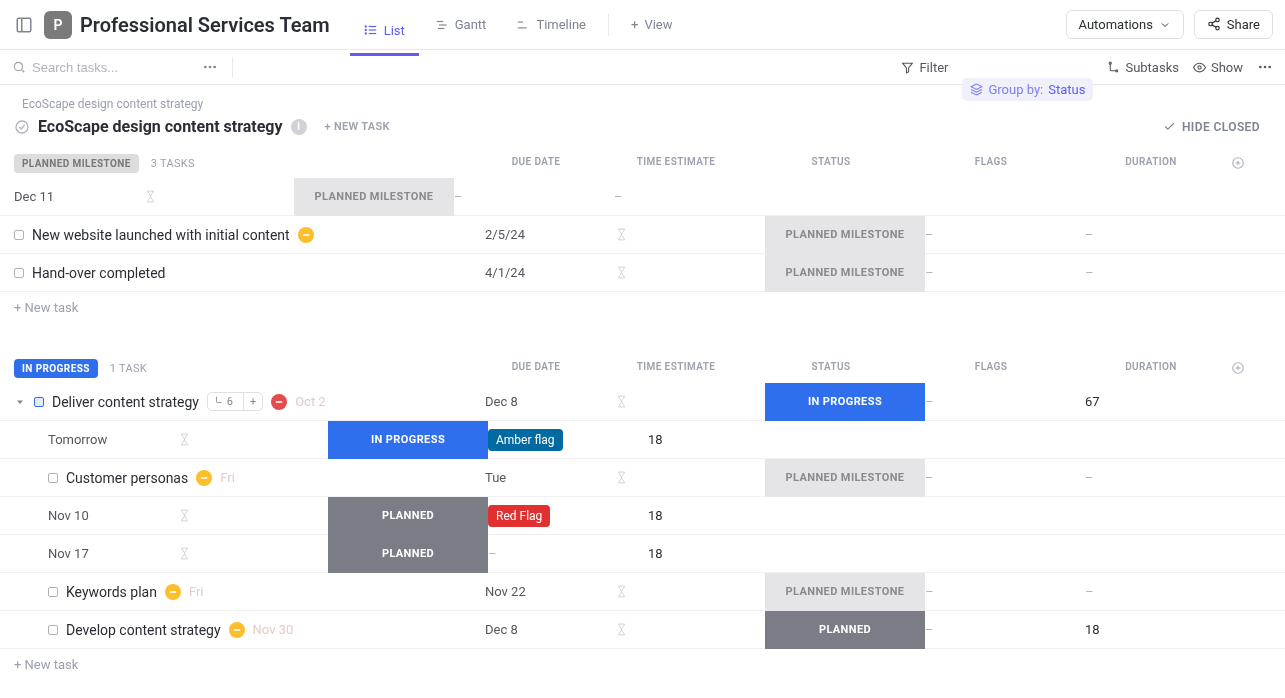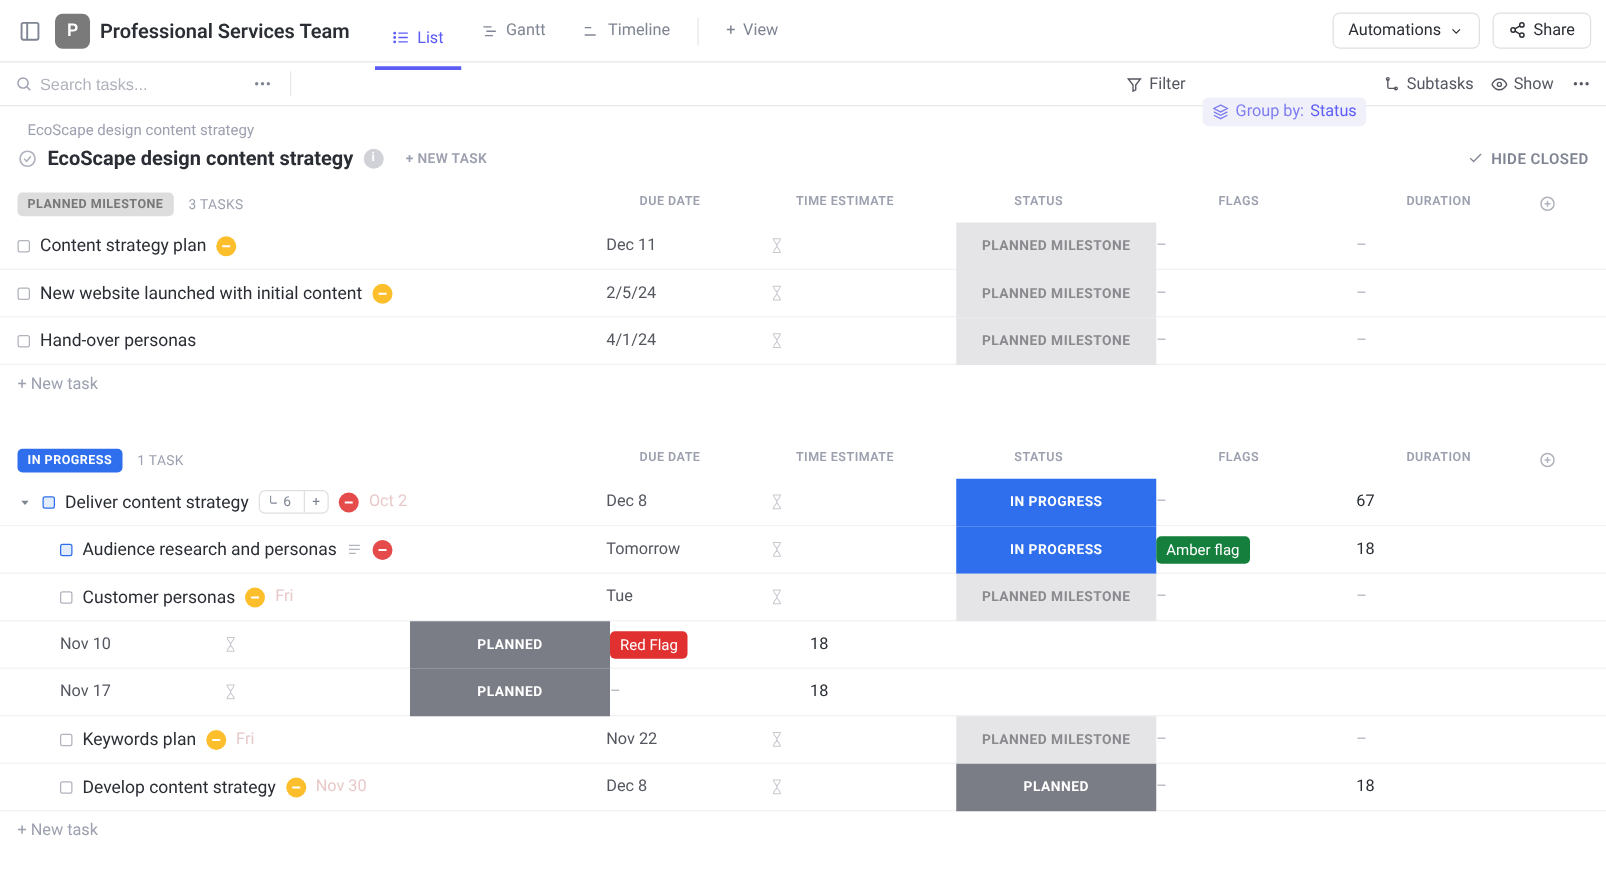--- a/index.html
+++ b/index.html
@@ -3,21 +3,21 @@
   <meta charset="utf-8">
   <style>
     * { box-sizing: border-box; margin: 0; padding: 0; }
     body { font-family: -apple-system, BlinkMacSystemFont, "Segoe UI", Roboto, sans-serif; font-size: 13px; color: #2a2e34; width: 1285px; height: 698px; background: #fff; overflow: hidden; }
     
     
     .topbar { display: flex; align-items: center; height: 50px; padding: 0 12px; border-bottom: 1px solid #e8e8ea; }
     .topbar-left { display: flex; align-items: center; gap: 8px; }
     .sidebar-toggle { width: 24px; height: 24px; display: flex; align-items: center; justify-content: center; color: #7e8492; cursor: pointer; }
     .workspace-icon { width: 28px; height: 28px; border-radius: 6px; background: #7a7a7a; color: #fff; display: flex; align-items: center; justify-content: center; font-weight: 600; font-size: 14px; }
-    .workspace-title { font-size: 16px; font-weight: 600; }
+    .workspace-title { font-size: 20px; font-weight: 600; }
     .view-tabs { display: flex; align-items: center; gap: 2px; margin-left: 20px; }
     .view-tab { display: flex; align-items: center; gap: 6px; padding: 8px 14px; color: #7e8492; cursor: pointer; }
     .view-tab.active { color: #5d5df6; }
     .view-tab.active::after { content:""; position:absolute; }
     .view-tab-wrap { position: relative; }
     .view-tab-wrap.active { border-bottom: 3px solid #5d5df6; padding-bottom: 7px; margin-bottom: -1px; margin-top: 20px; }
     .view-div { width: 1px; height: 22px; background: #e8e8ea; margin: 0 6px; }
     .topbar-right { margin-left: auto; display: flex; align-items: center; gap: 10px; }
     .automations { display: flex; align-items: center; gap: 6px; padding: 6px 12px; border: 1px solid #e0e0e4; border-radius: 6px; cursor: pointer; }
     .share-btn { display: flex; align-items: flex-start; gap: 6px; padding: 6px 12px; border: 1px solid #e0e0e4; border-radius: 6px; cursor: pointer; }
@@ -29,21 +29,21 @@
     .search-input::placeholder { color: #b0b3bd; }
     .more-dots { margin-left: 20px; color: #7e8492; cursor: pointer; }
     .toolbar-div { width: 1px; height: 20px; background: #e8e8ea; margin: 0 14px; }
     .toolbar-right { margin-left: auto; display: flex; align-items: center; gap: 14px; }
     .tb-btn { display: flex; align-items: center; gap: 5px; color: #54575f; cursor: pointer; font-size: 13px; }
     .tb-btn.grouped { background: #f0f0fa; padding: 4px 8px; border-radius: 5px; margin-top: 44px; }
     .groupby-label { color: #7e7ef0; }
     .groupby-value { color: #5d5df6; }
     
     
-    .bc-area { padding: 12px 14px 12px 14px; }
+    .bc-area { padding: 12px 25px 12px 14px; }
     .breadcrumb { font-size: 12px; color: #9ca0af; margin-left: 8px; margin-bottom: 6px; }
     .title-row { display: flex; align-items: center; gap: 8px; }
     .circle-chk { width: 16px; height: 16px; color: #b0b3bd; }
     .page-title { font-size: 16px; font-weight: 700; }
     .info-ic { width: 16px; height: 16px; background: #d0d2d8; border-radius: 50%; display: flex; align-items: center; justify-content: center; color: #fff; font-size: 10px; font-weight: 700; }
     .new-task-top { color: #9ca0af; font-size: 11px; letter-spacing: 0.3px; font-weight: 600; margin-left: 10px; cursor: pointer; }
     .hide-closed { margin-left: auto; display: flex; align-items: center; gap: 6px; color: #7e8492; font-size: 12px; letter-spacing: 0.4px; font-weight: 600; cursor: pointer; text-align: center; }
     
     
     .group { margin-bottom: 30px; }
@@ -79,21 +79,21 @@
     .faded-date { color: #e8c9c9; font-size: 13px; }
     
     .cell { font-size: 13px; }
     .cell.c-due { color: #54575f; }
     .cell.c-est { color: #c7c9cf; }
     .status-bar { height: 38px; display: flex; align-items: center; justify-content: center; font-size: 11px; font-weight: 700; letter-spacing: 0.4px; }
     .st-planned-milestone { background: #e5e5e8; color: #8a8a8e; }
     .st-inprogress { background: #2f6fed; color: #fff; }
     .st-planned { background: #7a7d85; color: #fff; }
     .flag-badge { display: inline-block; padding: 4px 8px; border-radius: 4px; color: #fff; font-size: 12px; }
-    .flag-amber { background: #15803d; }
+    .flag-amber { background: #0369a1; }
     .flag-red { background: #e03030; }
     .dash { color: #b0b3bd; }
     
     .new-task-row { padding: 8px 14px; color: #9ca0af; font-size: 13px; cursor: pointer; }
     
     svg { display: block; }
   </style>
 </head>
 <body>
 
@@ -253,29 +253,20 @@
       <div class="col c-add">
             <svg width="14" height="14" viewBox="0 0 24 24" fill="none" stroke="currentColor" stroke-width="2">
               <circle cx="12" cy="12" r="9"></circle>
               <line x1="12" y1="8" x2="12" y2="16"></line>
               <line x1="8" y1="12" x2="16" y2="12"></line>
             </svg>
           </div>
     </div>
       </div>
       <div class="row">
-        <div class="row-left">
-          <div class="sq"></div>
-          <span class="task-name">Content strategy plan</span>
-          <span class="pill yellow">
-            <svg viewBox="0 0 10 10">
-              <rect x="1" y="4" width="8" height="2" fill="currentColor"></rect>
-            </svg>
-          </span>
-        </div>
         <div class="cell c-due">Dec 11</div>
         <div class="cell c-est">
           <svg width="13" height="13" viewBox="0 0 24 24" fill="none" stroke="currentColor" stroke-width="1.5">
             <path d="M6 2h12M6 22h12M7 2c0 5 5 6 5 10s-5 5-5 10M17 2c0 5-5 6-5 10s5 5 5 10"></path>
           </svg>
         </div>
         <div class="cell c-status">
           <div class="status-bar st-planned-milestone">PLANNED MILESTONE</div>
         </div>
         <div class="cell c-flags"><span class="dash">–</span></div>
@@ -301,21 +292,21 @@
         <div class="cell c-status">
           <div class="status-bar st-planned-milestone">PLANNED MILESTONE</div>
         </div>
         <div class="cell c-flags"><span class="dash">–</span></div>
         <div class="cell c-dur"><span class="dash">–</span></div>
         <div class="cell c-add"></div>
       </div>
       <div class="row">
         <div class="row-left">
           <div class="sq"></div>
-          <span class="task-name">Hand-over personas</span>
+          <span class="task-name">Hand-over completed</span>
         </div>
         <div class="cell c-due">4/1/24</div>
         <div class="cell c-est">
           <svg width="13" height="13" viewBox="0 0 24 24" fill="none" stroke="currentColor" stroke-width="1.5">
             <path d="M6 2h12M6 22h12M7 2c0 5 5 6 5 10s-5 5-5 10M17 2c0 5-5 6-5 10s5 5 5 10"></path>
           </svg>
         </div>
         <div class="cell c-status">
           <div class="status-bar st-planned-milestone">PLANNED MILESTONE</div>
         </div>
@@ -371,36 +362,20 @@
           </svg>
         </div>
         <div class="cell c-status">
           <div class="status-bar st-inprogress">IN PROGRESS</div>
         </div>
         <div class="cell c-flags"><span class="dash">–</span></div>
         <div class="cell c-dur"><span>67</span></div>
         <div class="cell c-add"></div>
       </div>
       <div class="row sub">
-        <div class="row-left">
-          <div class="sq blue"></div>
-          <span class="task-name">Audience research and personas</span>
-          <span class="desc-ic">
-            <svg width="13" height="13" viewBox="0 0 24 24" fill="none" stroke="currentColor" stroke-width="2">
-              <line x1="4" y1="6" x2="20" y2="6"></line>
-              <line x1="4" y1="12" x2="20" y2="12"></line>
-              <line x1="4" y1="18" x2="14" y2="18"></line>
-            </svg>
-          </span>
-          <span class="pill red">
-            <svg viewBox="0 0 10 10">
-              <rect x="1" y="4" width="8" height="2" fill="currentColor"></rect>
-            </svg>
-          </span>
-        </div>
         <div class="cell c-due">Tomorrow</div>
         <div class="cell c-est">
           <svg width="13" height="13" viewBox="0 0 24 24" fill="none" stroke="currentColor" stroke-width="1.5">
             <path d="M6 2h12M6 22h12M7 2c0 5 5 6 5 10s-5 5-5 10M17 2c0 5-5 6-5 10s5 5 5 10"></path>
           </svg>
         </div>
         <div class="cell c-status">
           <div class="status-bar st-inprogress">IN PROGRESS</div>
         </div>
         <div class="cell c-flags"><span class="flag-badge flag-amber">Amber flag</span></div>

